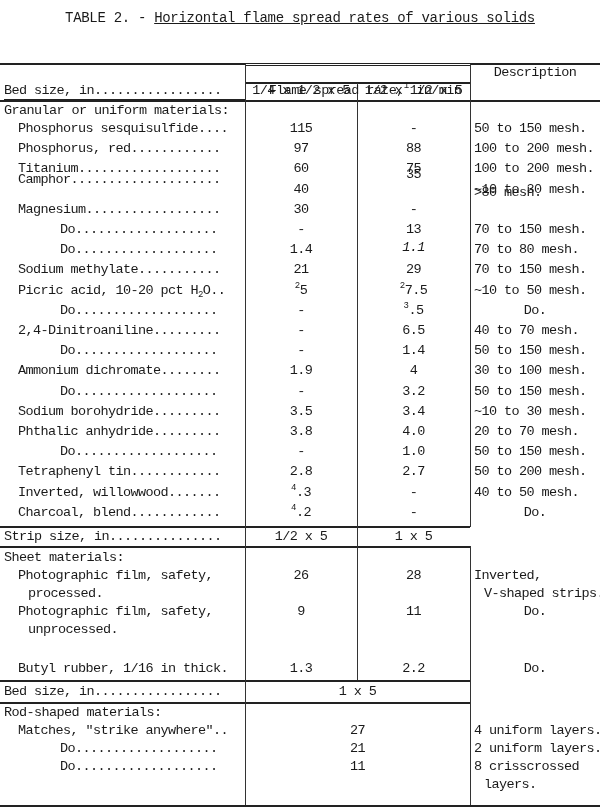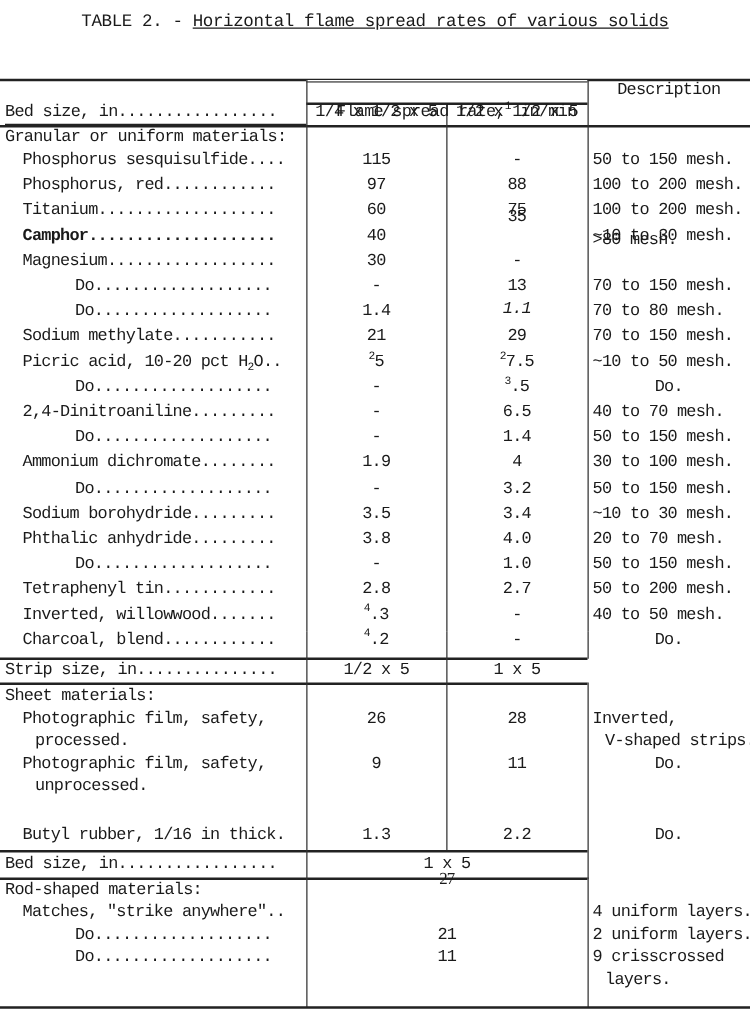--- a/index.html
+++ b/index.html
@@ -102,21 +102,21 @@
     <div class="cell c3" style="top: 120px;">-</div>
     <div class="cell c4" style="top: 120px;">50 to 150 mesh.</div>
     <div class="cell c1 ind1" style="top: 140px;">Phosphorus, red............</div>
     <div class="cell c2" style="top: 140px;">97</div>
     <div class="cell c3" style="top: 140px;">88</div>
     <div class="cell c4" style="top: 140px;">100 to 200 mesh.</div>
     <div class="cell c1 ind1" style="top: 160px;">Titanium...................</div>
     <div class="cell c2" style="top: 160px;">60</div>
     <div class="cell c3" style="top: 160px;">75</div>
     <div class="cell c4" style="top: 160px;">100 to 200 mesh.</div>
-    <div class="cell c1 ind1" style="top: 181px; font-weight: bold;">Camphor....................</div>
+    <div class="cell c1 ind1" style="top: 171px;">Camphor....................</div>
     <div class="cell c2" style="top: 181px;">40</div>
     <div class="cell c3" style="top: 166px;">35</div>
     <div class="cell c4" style="top: 181px;">~10 to 30 mesh.</div>
     <div class="cell c1 ind1" style="top: 201px;">Magnesium..................</div>
     <div class="cell c2" style="top: 201px;">30</div>
     <div class="cell c3" style="top: 201px;">-</div>
     <div class="cell c4" style="top: 184px;">&gt;80 mesh.</div>
     <div class="cell c1 ind2" style="top: 221px;">Do...................</div>
     <div class="cell c2" style="top: 221px;">-</div>
     <div class="cell c3" style="top: 221px;">13</div>
@@ -200,23 +200,23 @@
 <div class="cell c1 ind1" style="top:660px;">Butyl rubber, 1/16 in thick.</div>
 <div class="cell c2" style="top:660px;">1.3</div>
 <div class="cell c3" style="top:660px;">2.2</div>
 <div class="cell c4c" style="top:660px;">Do.</div>
 
 <div class="cell c1" style="top:683px;">Bed size, in.................</div>
 <div class="cell c23" style="top:683px;">1 x 5</div>
 <div class="cell c1" style="top:704px;">Rod-shaped materials:</div>
 
 <div class="cell c1 ind1" style="top:722px;">Matches, "strike anywhere"..</div>
-<div class="cell c23" style="top:694px;font-family:Liberation Serif, serif;">27</div>
+<div class="cell c23" style="top:722px;">27</div>
 <div class="cell c4" style="top:722px;">4 uniform layers.</div>
 
 <div class="cell c1 ind2" style="top:740px;">Do...................</div>
 <div class="cell c23" style="top:740px;">21</div>
 <div class="cell c4" style="top:740px;">2 uniform layers.</div>
 
 <div class="cell c1 ind2" style="top:758px;">Do...................</div>
 <div class="cell c23" style="top:758px;">11</div>
-<div class="cell c4" style="top:758px;">9 crisscrossed</div>
+<div class="cell c4" style="top:758px;">8 crisscrossed</div>
 <div class="cell c4" style="top:776px;padding-left:10px;">layers.</div>
 
 </body></html>

